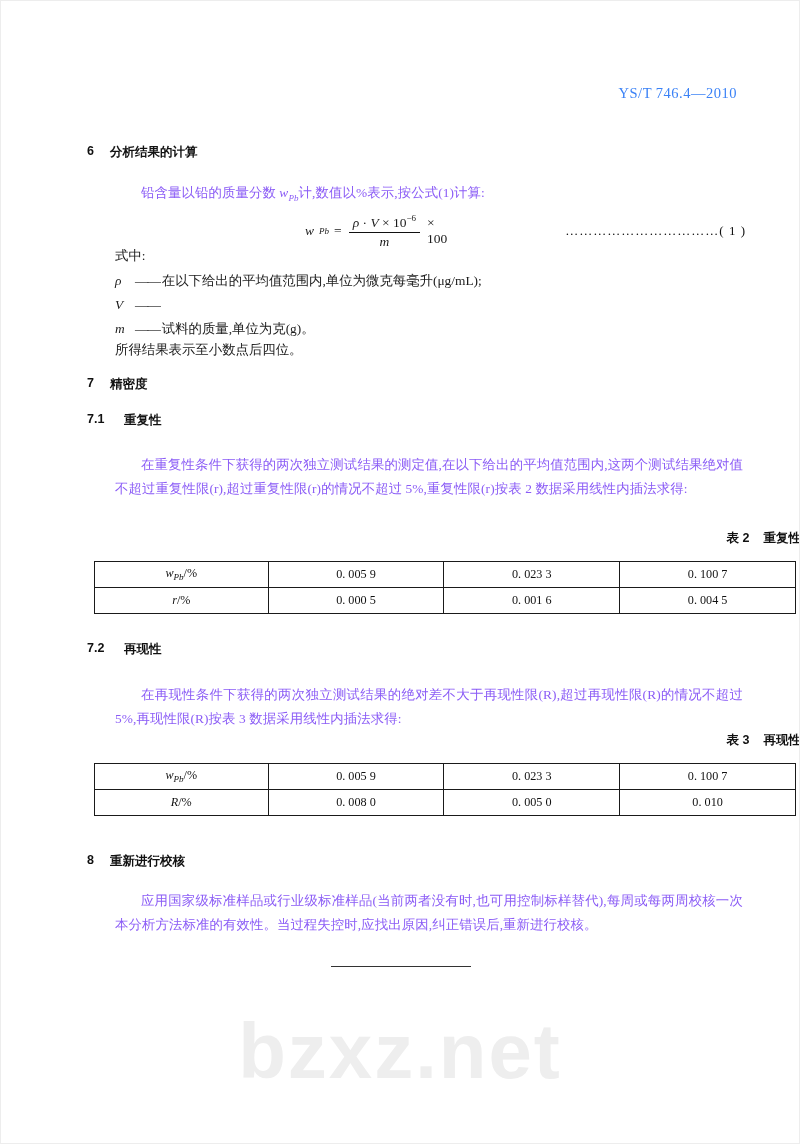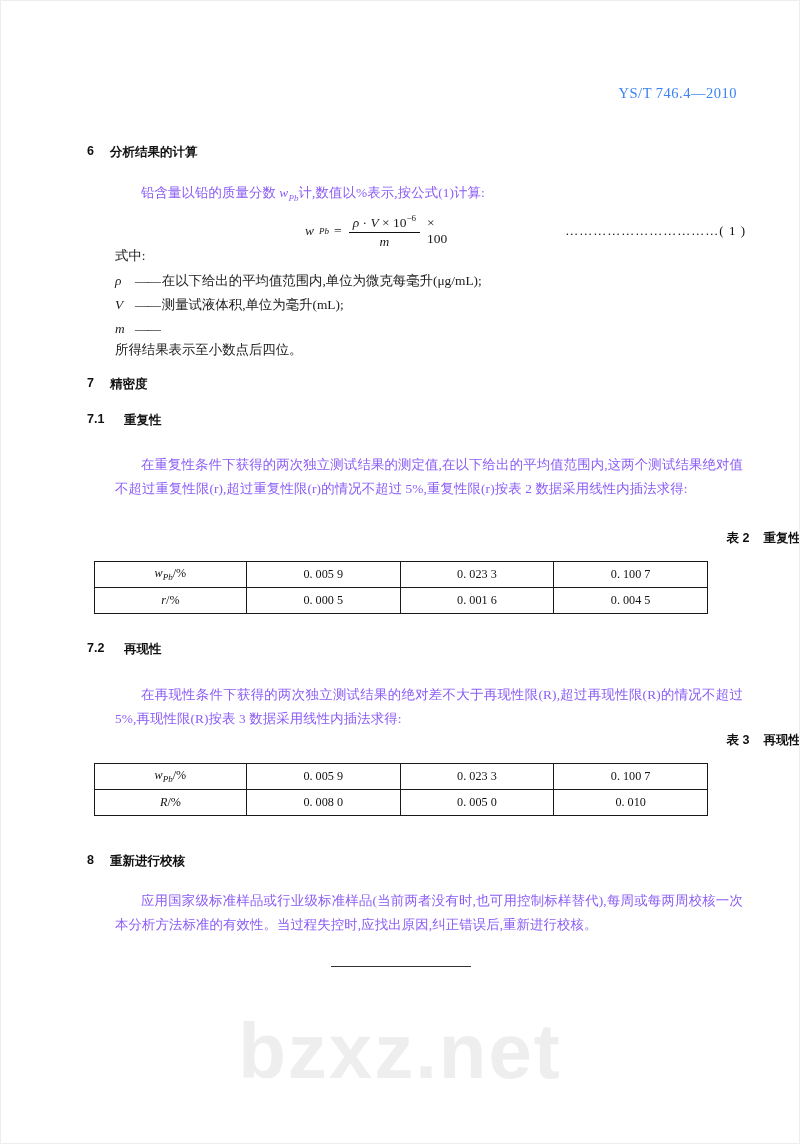--- a/index.html
+++ b/index.html
@@ -155,21 +155,21 @@
     font-weight: bold;
     font-size: 12.5px;
     color: #111;
   }
   .tbl-title .sp { display: inline-block; width: 14px; }
   .tbl-title-2 { top: 529px; }
   .tbl-title-3 { top: 731px; }
   table.data {
     position: absolute;
     left: 93px;
-    width: 614px;
+    width: 702px;
     border-collapse: collapse;
     font-size: 12.2px;
     color: #111;
   }
   table.t2 { top: 560px; }
   table.t3 { top: 762px; }
   table.data td {
     border: 1px solid #1a1a1a;
     height: 25px;
     text-align: center;
@@ -231,25 +231,25 @@
 
     <div class="varlist">
       <div class="vrow">
         <span class="vsym">ρ</span>
         <span class="vdash">——</span>
         <span>在以下给出的平均值范围内,单位为微克每毫升(μg/mL);</span>
       </div>
       <div class="vrow">
         <span class="vsym">V</span>
         <span class="vdash">——</span>
-        <span>测量试液体积,单位为毫升(mL);</span>
       </div>
       <div class="vrow">
         <span class="vsym">m</span>
         <span class="vdash">——</span>
+        <span>试料的质量,单位为克(g)。</span>
       </div>
     </div>
 
     <div class="tail-line">所得结果表示至小数点后四位。</div>
 
     <div class="h-clause clause-7">
       <span class="h-num">7</span>
       <span>精密度</span>
     </div>
 

